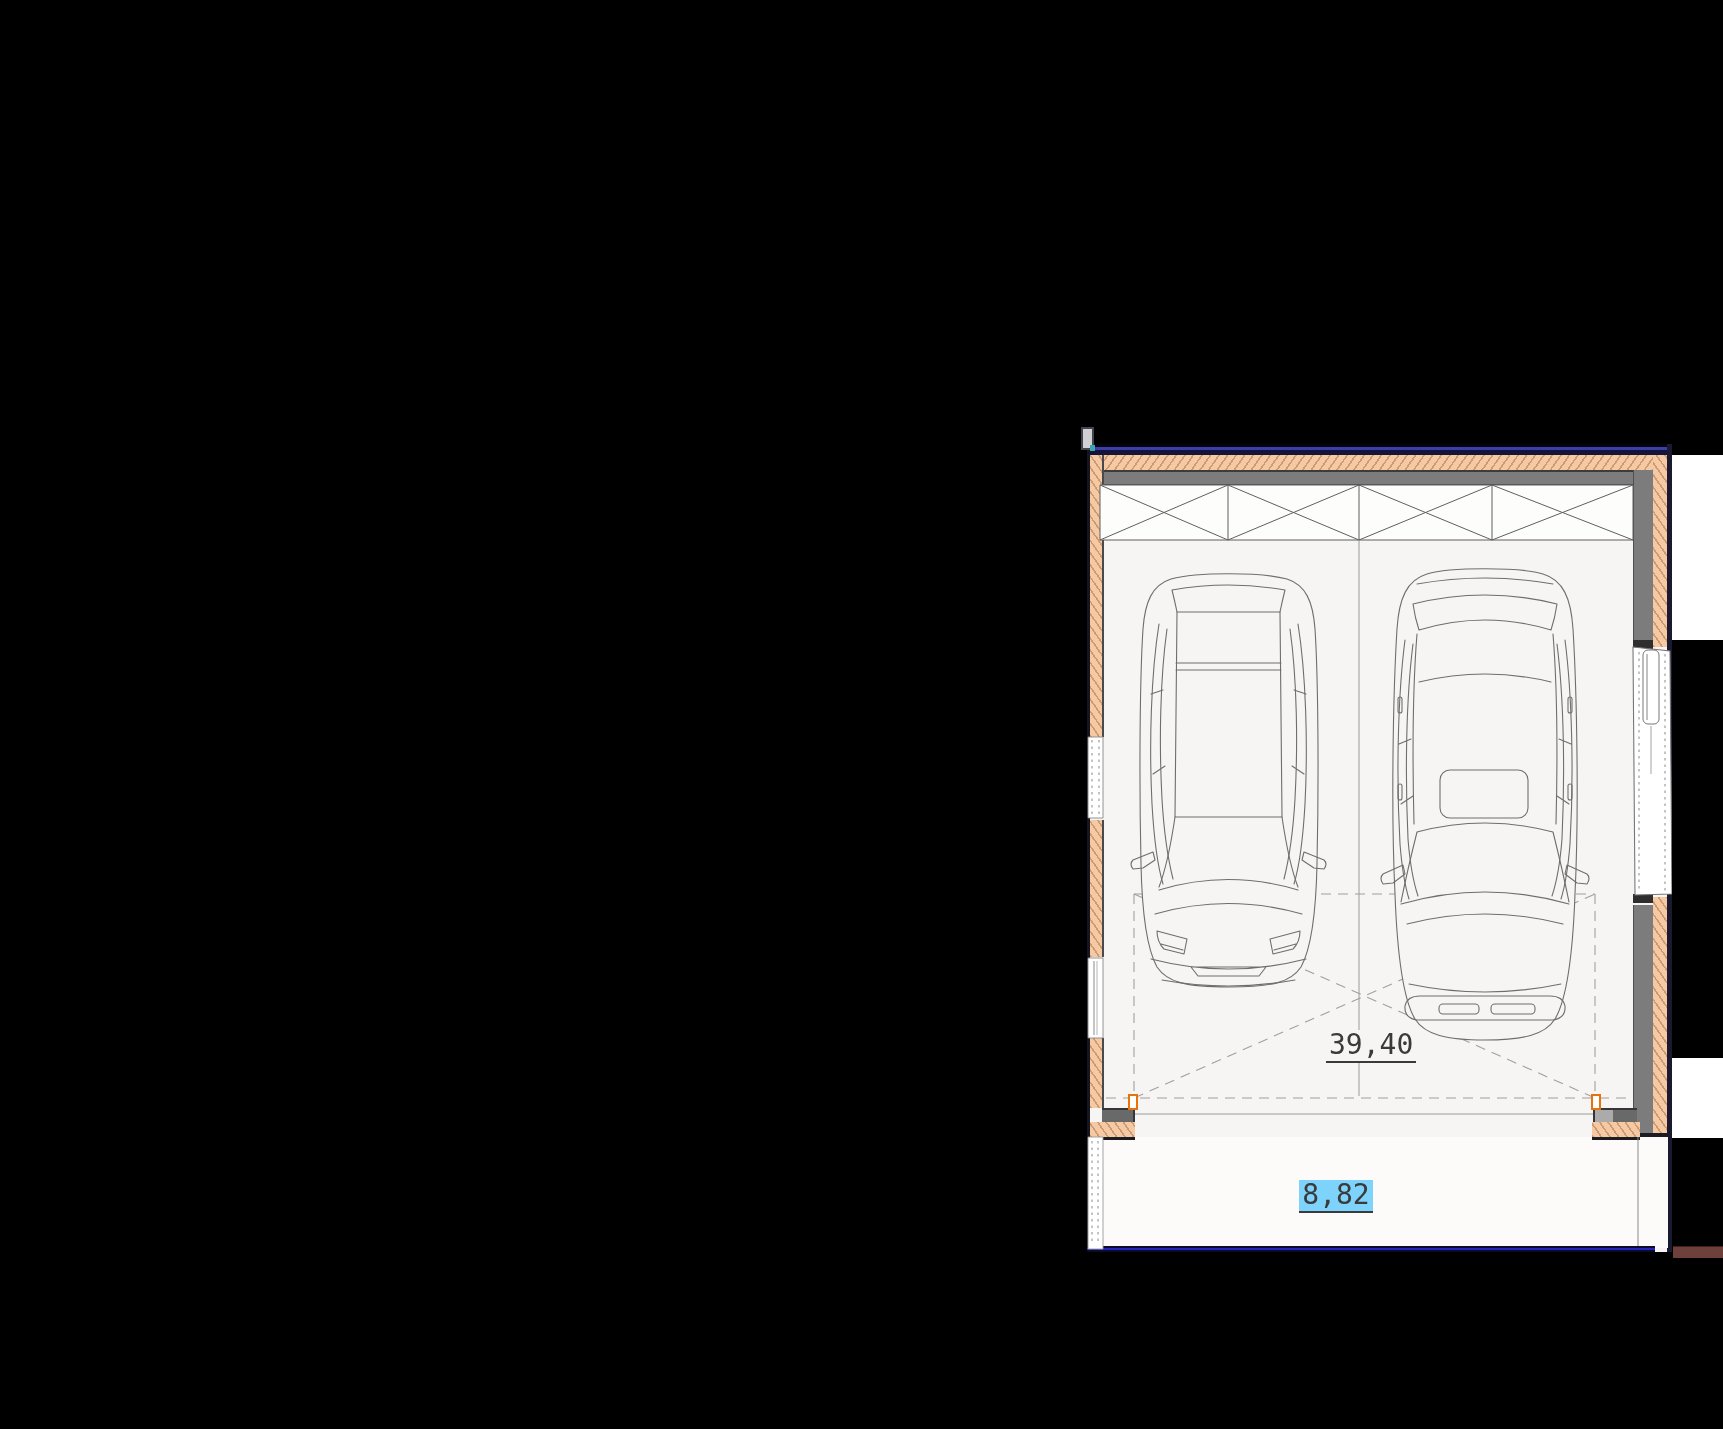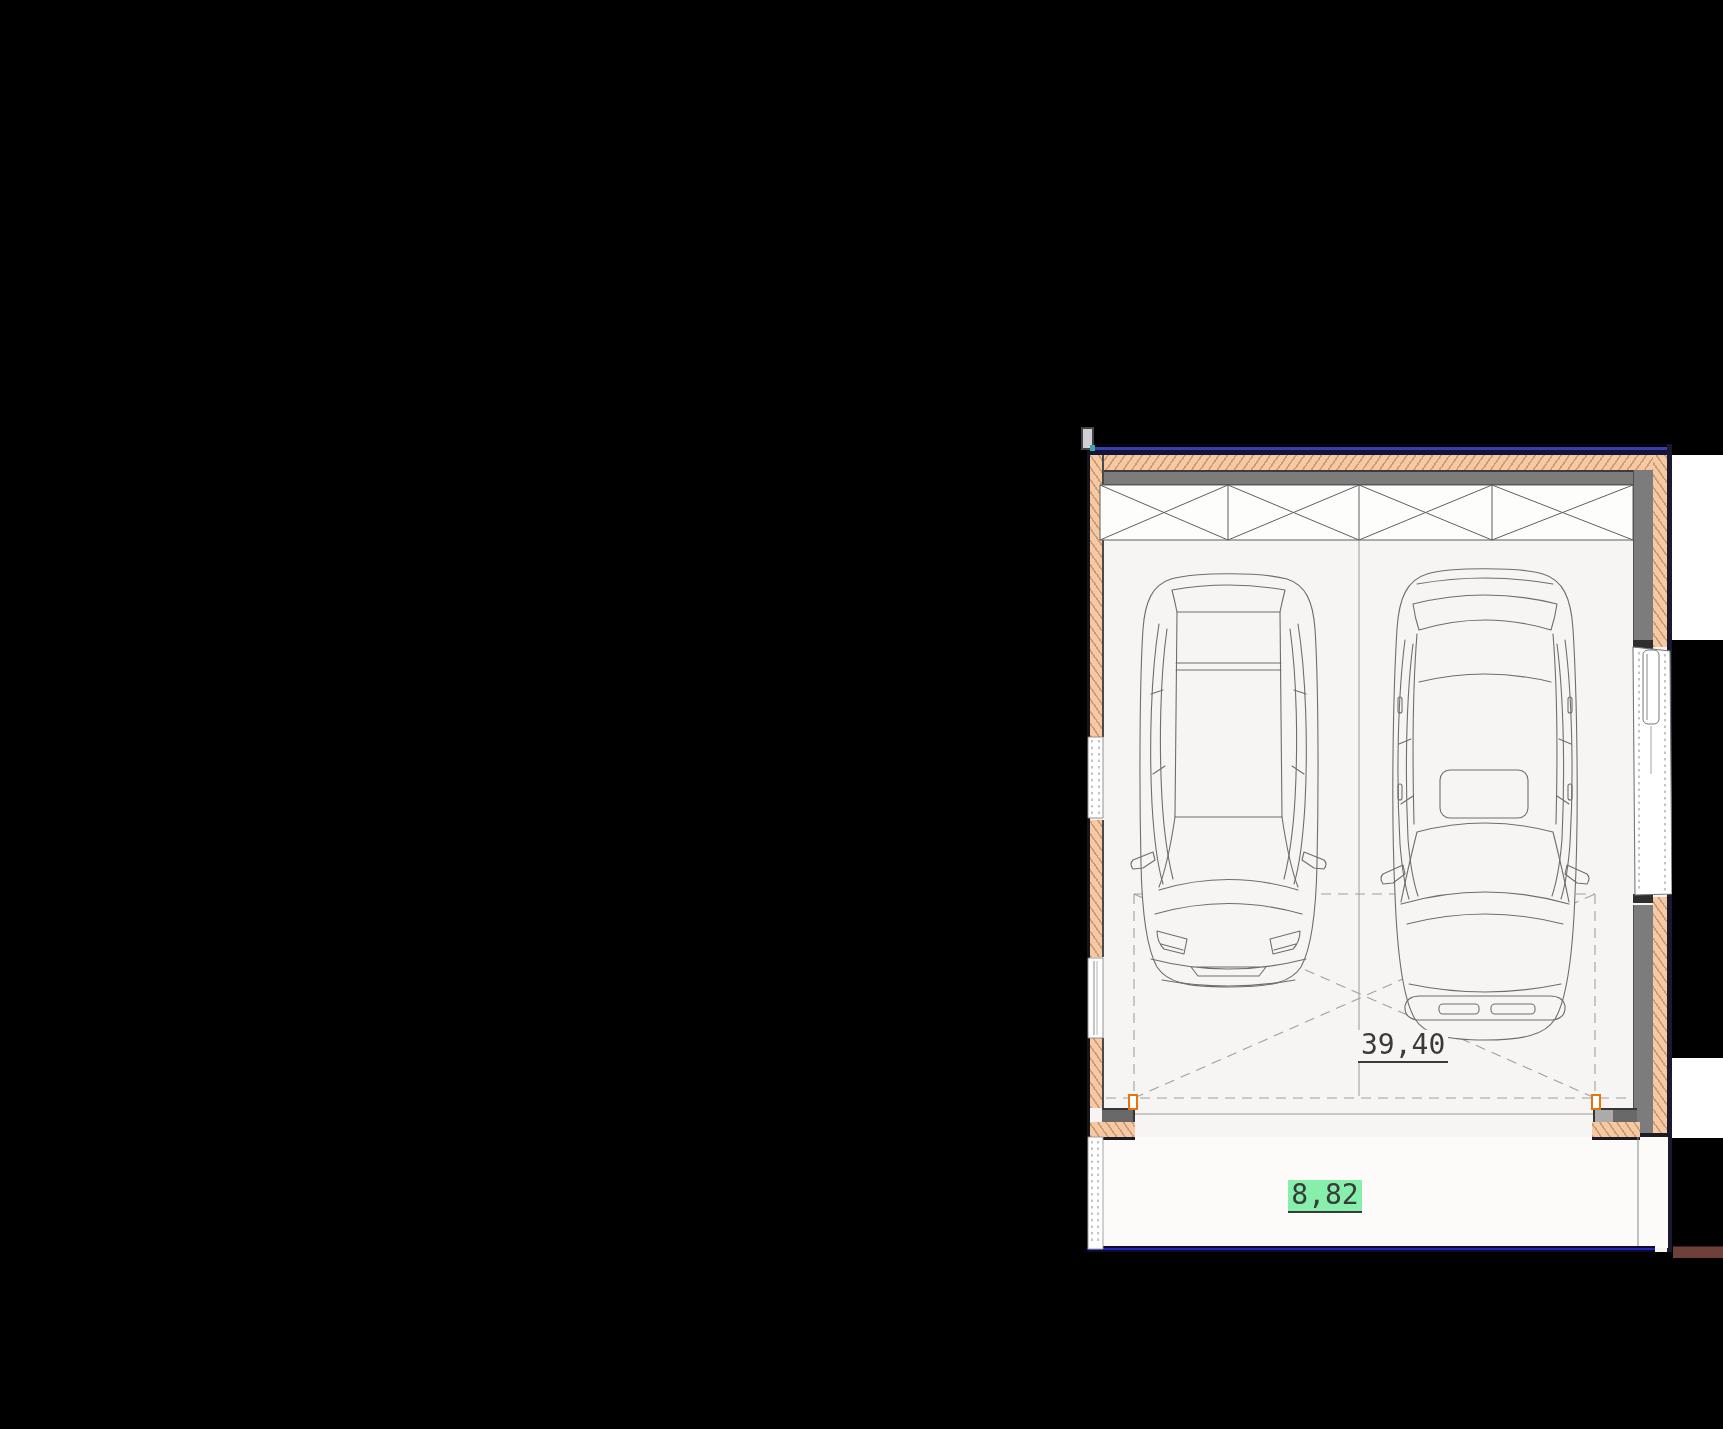--- a/index.html
+++ b/index.html
@@ -42,22 +42,22 @@
     border-top:2px solid #35353a;border-left:2px solid #35353a;box-sizing:border-box;}
   .stub-light-r{left:508px;top:666px;width:18px;height:12px;background:#ababab;}
   .stub-hatch-r{left:505px;top:678px;width:48px;height:15px;border-bottom:3px solid #1c1c24;box-sizing:content-box;}
   
   .apron{left:15px;top:693px;width:566px;height:111px;background:#fcfbfa;}
   .bottom-navy{left:0;top:802px;width:568px;height:6px;
     background:linear-gradient(#0c0c2a 0 2px,#2323c0 2px 4px,#0c0c2a 4px 6px);}
   
   .area-label{position:absolute;color:#3a3a3a;font-size:28px;line-height:1.05;text-align:center;
     border-bottom:2px solid #3a3a3a;padding:0 3px 2px 3px;}
-  .lbl-garage{left:239px;top:586px;width:84px;background:#f6f5f3;margin-left:32px;}
-  .lbl-drive{left:201px;top:736px;width:68px;background:#86efac;}
+  .lbl-garage{left:239px;top:586px;width:84px;background:#f6f5f3;}
+  .lbl-drive{left:212px;top:736px;width:68px;background:#7dd3fc;}
   
   .notch{left:1081px;top:427px;width:13px;height:23px;background:#cfcfd4;
     border:2px solid #44444c;box-sizing:border-box;}
   .teal-dot{left:1090px;top:445px;width:5px;height:6px;background:#3aa7b0;}
   .patch{background:#fff;}
   .patch1{left:1672px;top:455px;width:51px;height:185px;}
   .patch2{left:1672px;top:1058px;width:51px;height:80px;}
   .brown-bar{left:1673px;top:1246px;width:50px;height:12px;background:#6d403b;border-top:1px solid #40201e;box-sizing:border-box;}
   svg{position:absolute;left:0;top:0;}
   svg *{vector-effect:non-scaling-stroke;}

